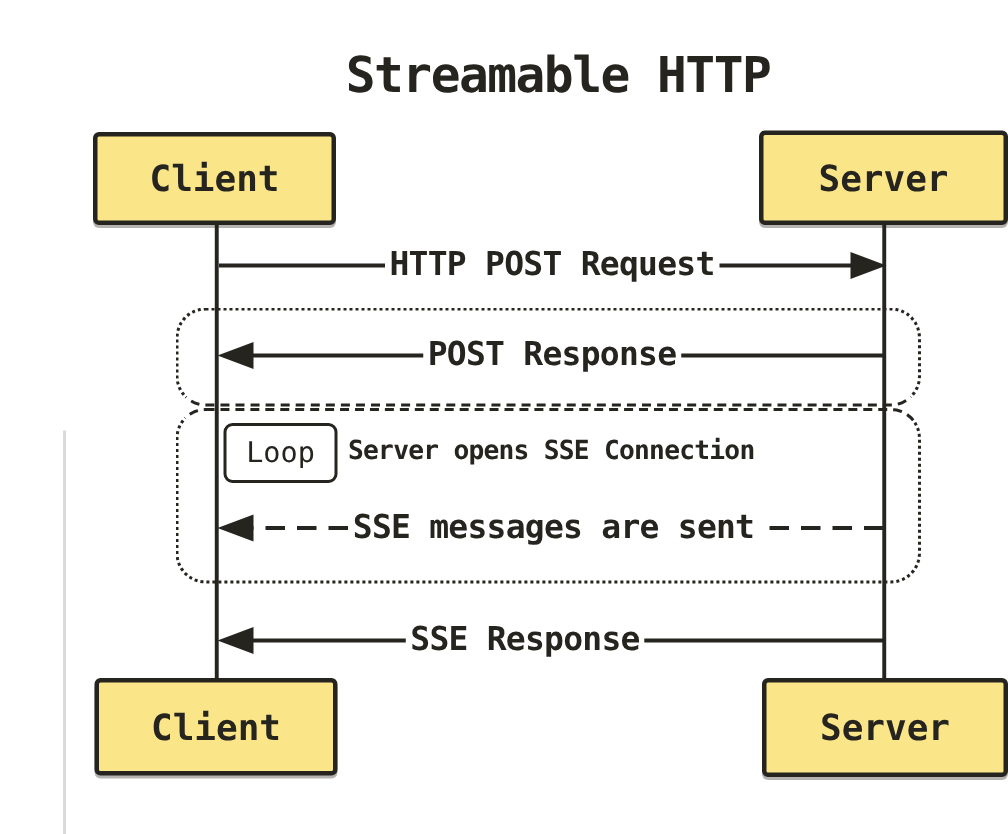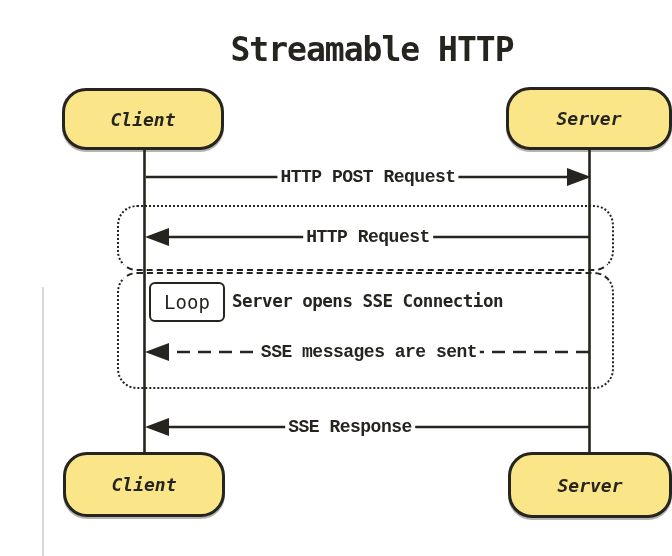--- a/index.html
+++ b/index.html
@@ -14,24 +14,24 @@
   }
   .title{
     position:absolute;left:150px;top:30px;width:360px;
     text-align:center;font-size:33px;font-weight:bold;
     letter-spacing:-1px;color:var(--ink,#26241f);
   }
   .actor{
     position:absolute;
     background:var(--actor-fill,#fae588);
     border:3px solid var(--ink,#26241f);
-    border-radius:24px;
+    border-radius:4px;
     box-shadow:0 2px 0 rgba(40,38,32,.35);
     display:flex;align-items:center;justify-content:center;
-    font-size:18px;font-weight:bold;font-style:italic;
+    font-size:24px;font-weight:bold;
   }
   .actor.tl{left:20px;top:88px;width:156px;height:56px;}
   .actor.tr{left:464px;top:87px;width:160px;height:57px;}
   .actor.bl{left:21px;top:452px;width:156px;height:59px;}
   .actor.br{left:466px;top:452px;width:158px;height:60px;}
   svg.connectors{position:absolute;left:0;top:0;}
   svg .ln{stroke:var(--ink,#26241f);stroke-width:2.6px;fill:none;}
   svg .hd{fill:var(--ink,#26241f);stroke:none;}
   .group-box{
     position:absolute;border:2.5px dotted var(--ink,#26241f);
@@ -45,21 +45,21 @@
     display:flex;align-items:center;justify-content:center;
     font-size:19px;
   }
   .loop-desc{
     position:absolute;left:190px;top:291px;
     font-size:17.5px;font-weight:bold;letter-spacing:-0.5px;
   }
   .msg-label{
     position:absolute;transform:translate(-50%,-50%);
     background:var(--bg,#fff);padding:0 3px;white-space:nowrap;
-    font-size:18px;font-weight:bold;letter-spacing:-0.5px;font-family:Liberation Mono, monospace;
+    font-size:22px;font-weight:bold;letter-spacing:-0.5px;
   }
   .edge-artifact{
     position:absolute;left:0;top:287px;width:2px;height:269px;
     background:#cfcfcf;opacity:.8;
   }
 </style>
 </head>
 <body>
 
 <div class="canvas">
@@ -98,18 +98,18 @@
   <div class="actor tr">Server</div>
   <div class="actor bl">Client</div>
   <div class="actor br">Server</div>
 
   <div class="loop-box">
     <span>Loop</span>
   </div>
   <div class="loop-desc">Server opens SSE Connection</div>
 
   <div class="msg-label" style="left:326px;top:177px">HTTP POST Request</div>
-  <div class="msg-label" style="left:326px;top:237px">HTTP Request</div>
+  <div class="msg-label" style="left:326px;top:237px">POST Response</div>
   <div class="msg-label" style="left:327px;top:352px">SSE messages are sent</div>
   <div class="msg-label" style="left:308px;top:427px">SSE Response</div>
 
   <div class="edge-artifact"></div>
 </div>
 
 </body></html>

